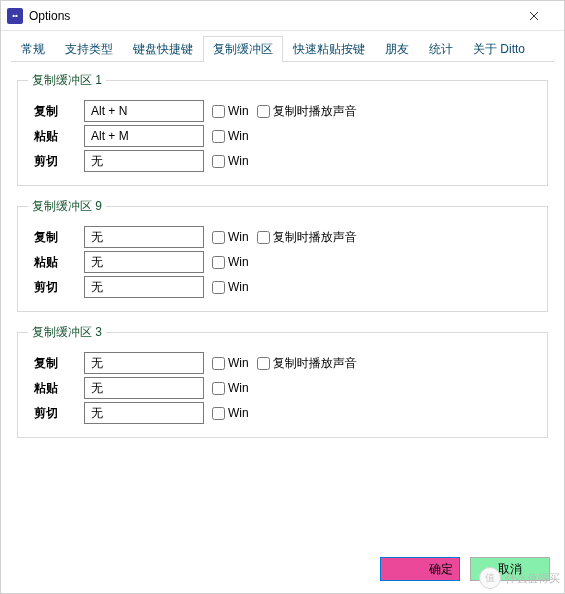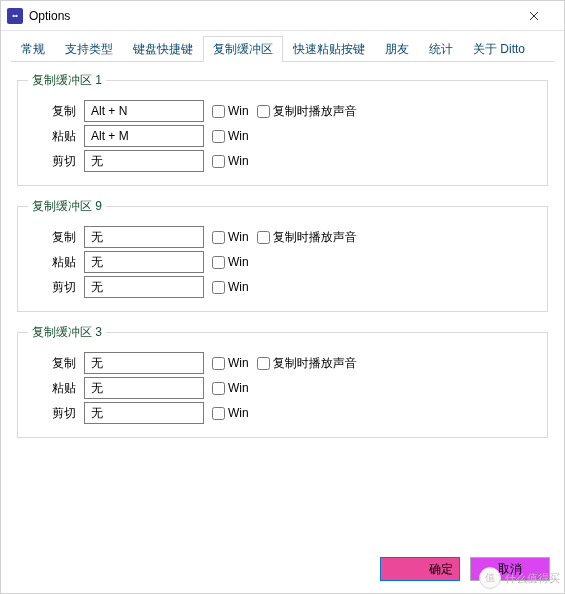--- a/index.html
+++ b/index.html
@@ -80,22 +80,23 @@
     color: #14532d;
   }
   .row {
     display: flex;
     align-items: center;
     gap: 8px;
     margin: 3px 0;
   }
   .rlabel {
     width: 48px;
-    text-align: right;
+    text-align: left;
     padding-left: 6px;
+    font-weight: bold;
   }
   .hotkey {
     width: 120px;
     height: 22px;
     border: 1px solid #7a7a7a;
     padding: 2px 6px;
     font-size: 12px;
     font-family: inherit;
     background: #fff;
   }
@@ -113,21 +114,21 @@
   
   .footer {
     position: absolute;
     right: 14px; bottom: 12px;
     display: flex; gap: 10px;
   }
   .btn {
     min-width: 80px;
     height: 24px;
     border: 1px solid #adadad;
-    background: #d946ef;
+    background: #86efac;
     font-family: inherit;
     font-size: 12px;
     cursor: default;
   }
   .btn.primary {
     border: 1px solid #0078d7;
     background: #ec4899;
     text-align: right;
   }
 

